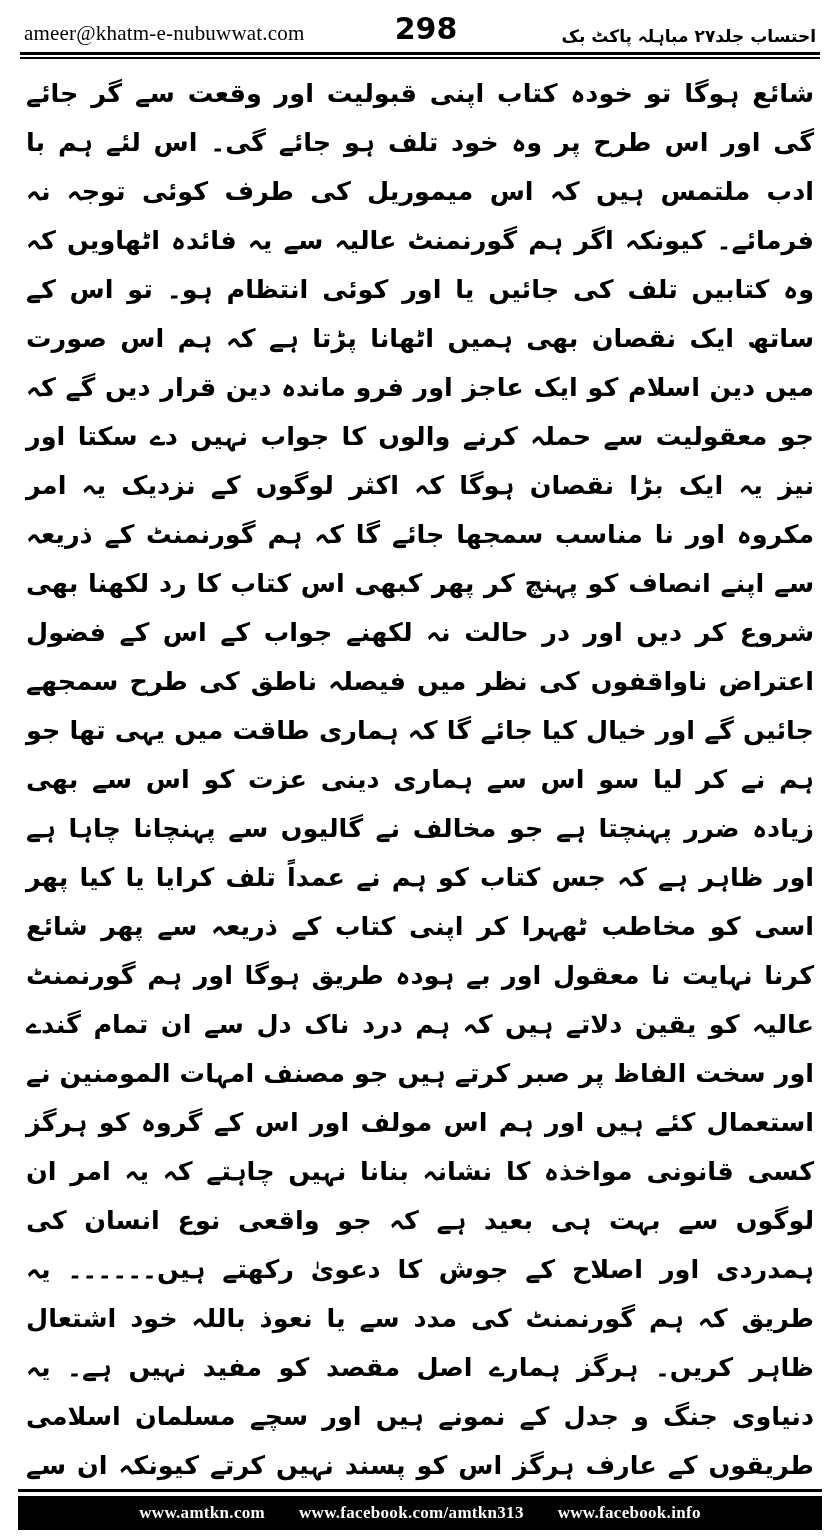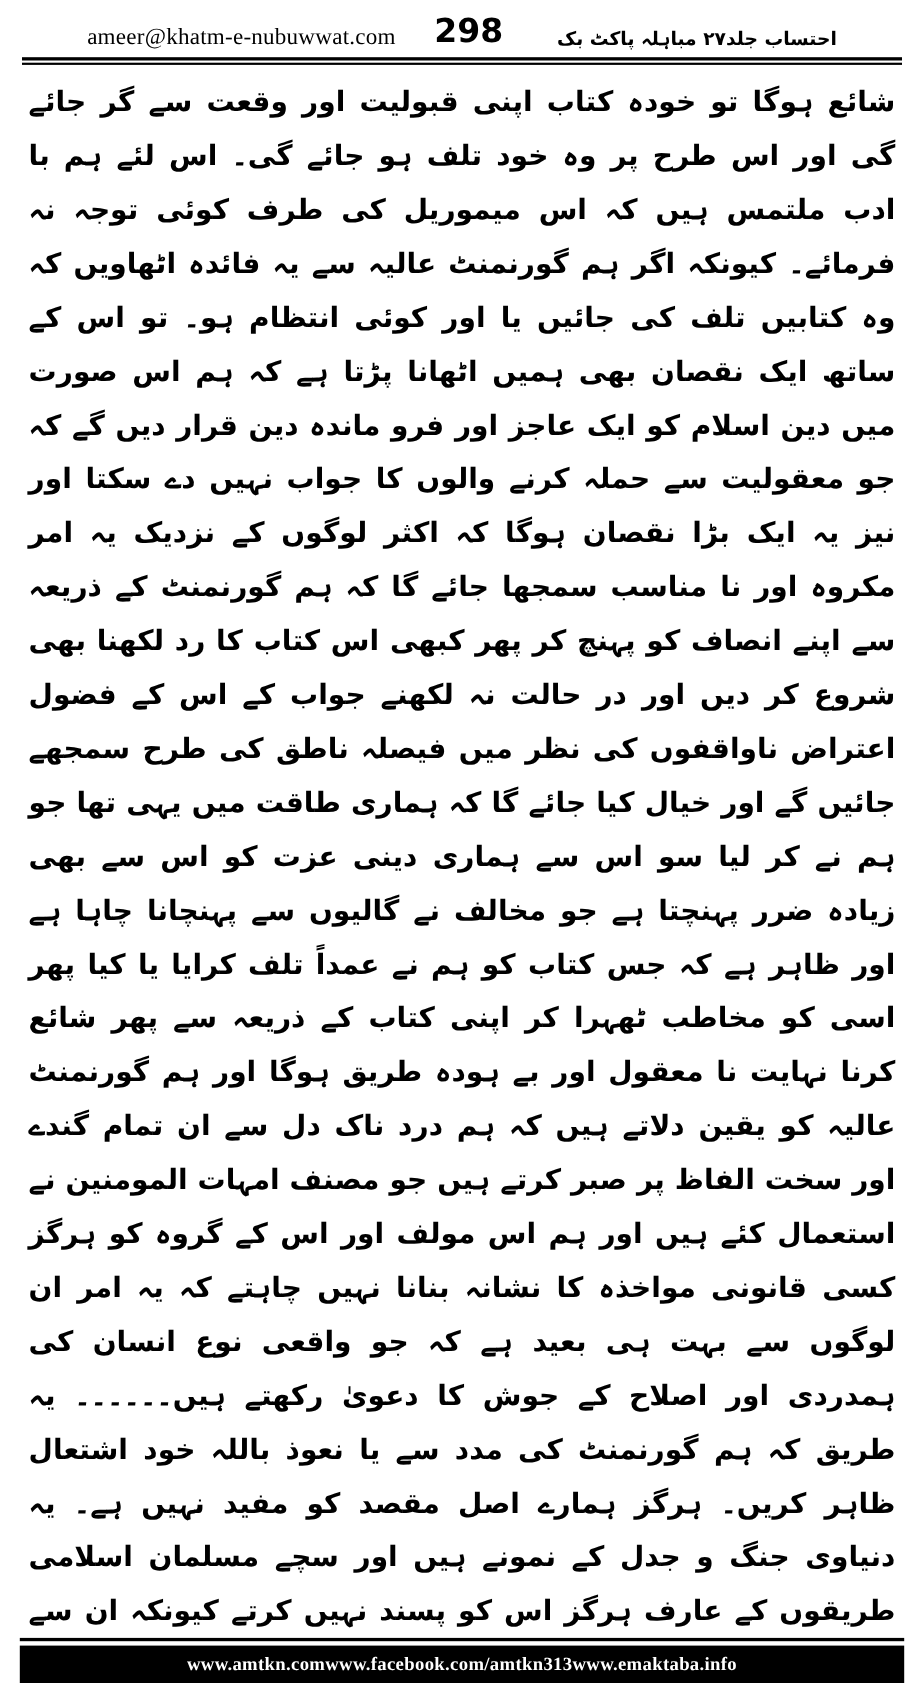--- a/index.html
+++ b/index.html
@@ -19,21 +19,21 @@
     width: 840px;
     height: 1540px;
     box-sizing: border-box;
     padding: 0 18px;
   }
 
   
   .header {
     display: flex;
     align-items: flex-end;
-    justify-content: center;
+    justify-content: space-between;
     height: 46px;
     padding: 8px 6px 0 6px;
     box-sizing: border-box;
     gap: 31px;
   }
   .header-left {
     font-family: "Liberation Serif", serif;
     font-size: 21px;
     letter-spacing: 0.2px;
     white-space: nowrap;
@@ -91,20 +91,21 @@
     right: 18px;
     bottom: 10px;
   }
   .footer-bar {
     background: #000;
     color: #fff;
     height: 34px;
     display: flex;
     align-items: center;
     justify-content: center;
+    gap: 34px;
     font-family: "Liberation Serif", serif;
     font-weight: bold;
     font-size: 17px;
     letter-spacing: 0.3px;
   }
   .footer-rule-top {
     border-top: 3px solid #000;
     margin-bottom: 4px;
   }
 </style>
@@ -125,17 +126,17 @@
   <div class="body-area">
     <p class="para p1 urdu">شائع ہوگا تو خودہ کتاب اپنی قبولیت اور وقعت سے گر جائے گی اور اس طرح پر وہ خود تلف ہو جائے گی۔ اس لئے ہم با ادب ملتمس ہیں کہ اس میموریل کی طرف کوئی توجہ نہ فرمائے۔ کیونکہ اگر ہم گورنمنٹ عالیہ سے یہ فائدہ اٹھاویں کہ وہ کتابیں تلف کی جائیں یا اور کوئی انتظام ہو۔ تو اس کے ساتھ ایک نقصان بھی ہمیں اٹھانا پڑتا ہے کہ ہم اس صورت میں دین اسلام کو ایک عاجز اور فرو ماندہ دین قرار دیں گے کہ جو معقولیت سے حملہ کرنے والوں کا جواب نہیں دے سکتا اور نیز یہ ایک بڑا نقصان ہوگا کہ اکثر لوگوں کے نزدیک یہ امر مکروہ اور نا مناسب سمجھا جائے گا کہ ہم گورنمنٹ کے ذریعہ سے اپنے انصاف کو پہنچ کر پھر کبھی اس کتاب کا رد لکھنا بھی شروع کر دیں اور در حالت نہ لکھنے جواب کے اس کے فضول اعتراض ناواقفوں کی نظر میں فیصلہ ناطق کی طرح سمجھے جائیں گے اور خیال کیا جائے گا کہ ہماری طاقت میں یہی تھا جو ہم نے کر لیا سو اس سے ہماری دینی عزت کو اس سے بھی زیادہ ضرر پہنچتا ہے جو مخالف نے گالیوں سے پہنچانا چاہا ہے اور ظاہر ہے کہ جس کتاب کو ہم نے عمداً تلف کرایا یا کیا پھر اسی کو مخاطب ٹھہرا کر اپنی کتاب کے ذریعہ سے پھر شائع کرنا نہایت نا معقول اور بے ہودہ طریق ہوگا اور ہم گورنمنٹ عالیہ کو یقین دلاتے ہیں کہ ہم درد ناک دل سے ان تمام گندے اور سخت الفاظ پر صبر کرتے ہیں جو مصنف امہات المومنین نے استعمال کئے ہیں اور ہم اس مولف اور اس کے گروہ کو ہرگز کسی قانونی مواخذہ کا نشانہ بنانا نہیں چاہتے کہ یہ امر ان لوگوں سے بہت ہی بعید ہے کہ جو واقعی نوع انسان کی ہمدردی اور اصلاح کے جوش کا دعویٰ رکھتے ہیں۔۔۔۔۔۔ یہ طریق کہ ہم گورنمنٹ کی مدد سے یا نعوذ باللہ خود اشتعال ظاہر کریں۔ ہرگز ہمارے اصل مقصد کو مفید نہیں ہے۔ یہ دنیاوی جنگ و جدل کے نمونے ہیں اور سچے مسلمان اسلامی طریقوں کے عارف ہرگز اس کو پسند نہیں کرتے کیونکہ ان سے وہ نتائج جو ہدایت بنی نوع کے لئے مفید ہیں پیدا نہیں ہو سکتے۔۔۔۔۔۔ اور دوسرے پیرایہ میں اپنے مذہب کی کمزوری کا اعتراف ہے۔‘‘ (الراقم مرزا غلام</p>
 
   </div>
 
   <div class="footer-wrap">
     <div class="footer-rule-top"></div>
     <div class="footer-bar">
       <span>www.amtkn.com</span>
       <span>www.facebook.com/amtkn313</span>
-      <span>www.emaktaba.info</span>
+      <span>www.facebook.info</span>
     </div>
   </div>
 
 </div>
 
 </body></html>

